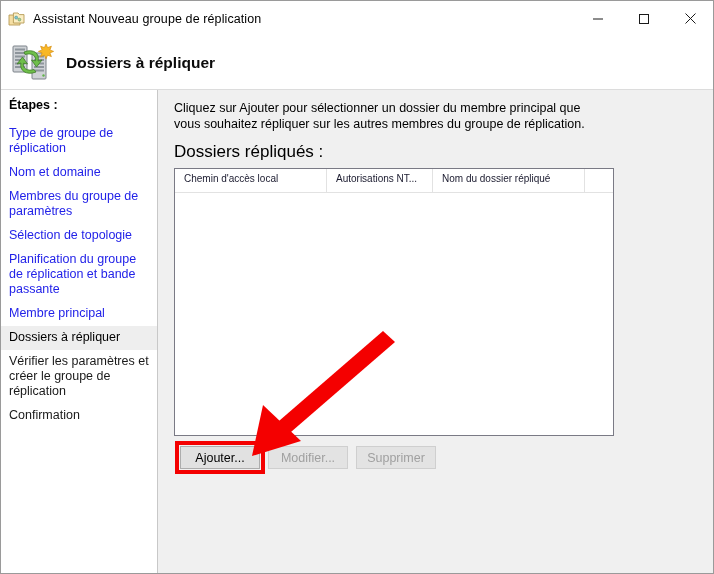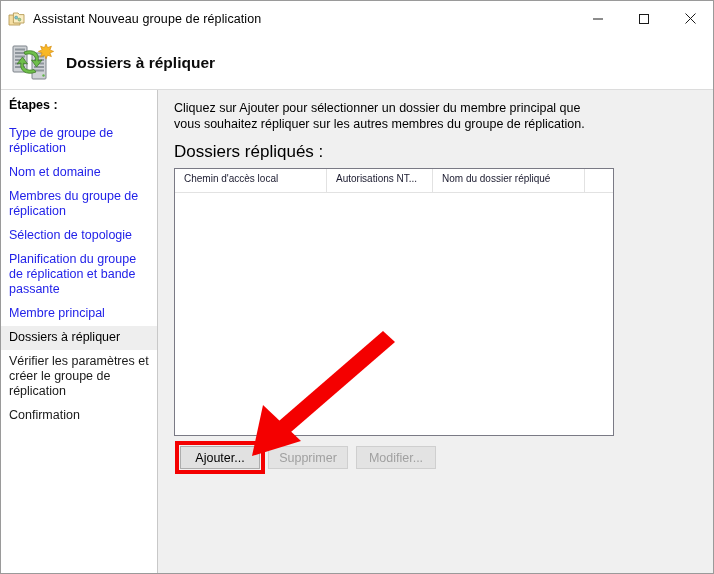--- a/index.html
+++ b/index.html
@@ -342,21 +342,21 @@
     <div id="header-title">Dossiers à répliquer</div>
   </div>
 
   <div id="body-area">
 
     <div id="sidebar">
       <div id="steps-label">Étapes :</div>
 
       <div class="step done">Type de groupe de réplication</div>
       <div class="step done">Nom et domaine</div>
-      <div class="step done">Membres du groupe de réplication</div>
+      <div class="step done">Membres du groupe de paramètres</div>
       <div class="step done">Sélection de topologie</div>
       <div class="step done">Planification du groupe de réplication et bande passante</div>
       <div class="step done">Membre principal</div>
       <div class="step current">Dossiers à répliquer</div>
       <div class="step future">Vérifier les paramètres et créer le groupe de réplication</div>
       <div class="step future">Confirmation</div>
     </div>
 
     <div id="content">
 
@@ -372,22 +372,22 @@
           <div class="col-head c3"></div>
         </div>
         <div id="list-rows"></div>
       </div>
 
       <div id="action-row">
         <div id="ajouter-wrap">
           <div class="btn">Ajouter...</div>
           <div id="ajouter-highlight"></div>
         </div>
+        <div class="btn disabled">Modifier...</div>
         <div class="btn disabled">Supprimer</div>
-        <div class="btn disabled">Modifier...</div>
       </div>
 
     </div>
   </div>
 
 
   <svg id="arrow-overlay" viewBox="0 0 714 574" width="714" height="574">
     <g fill="#f40000">
 
       <polygon points="382,330 394,341 283,437 271,426"></polygon>

